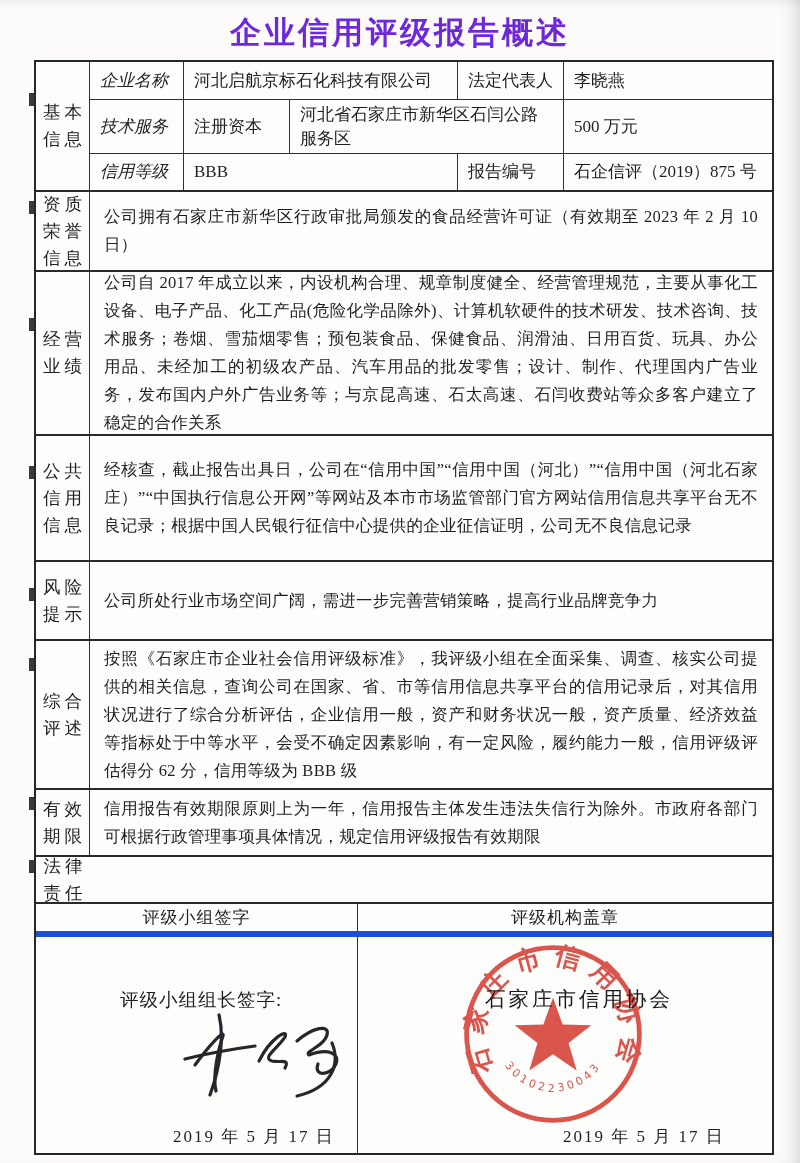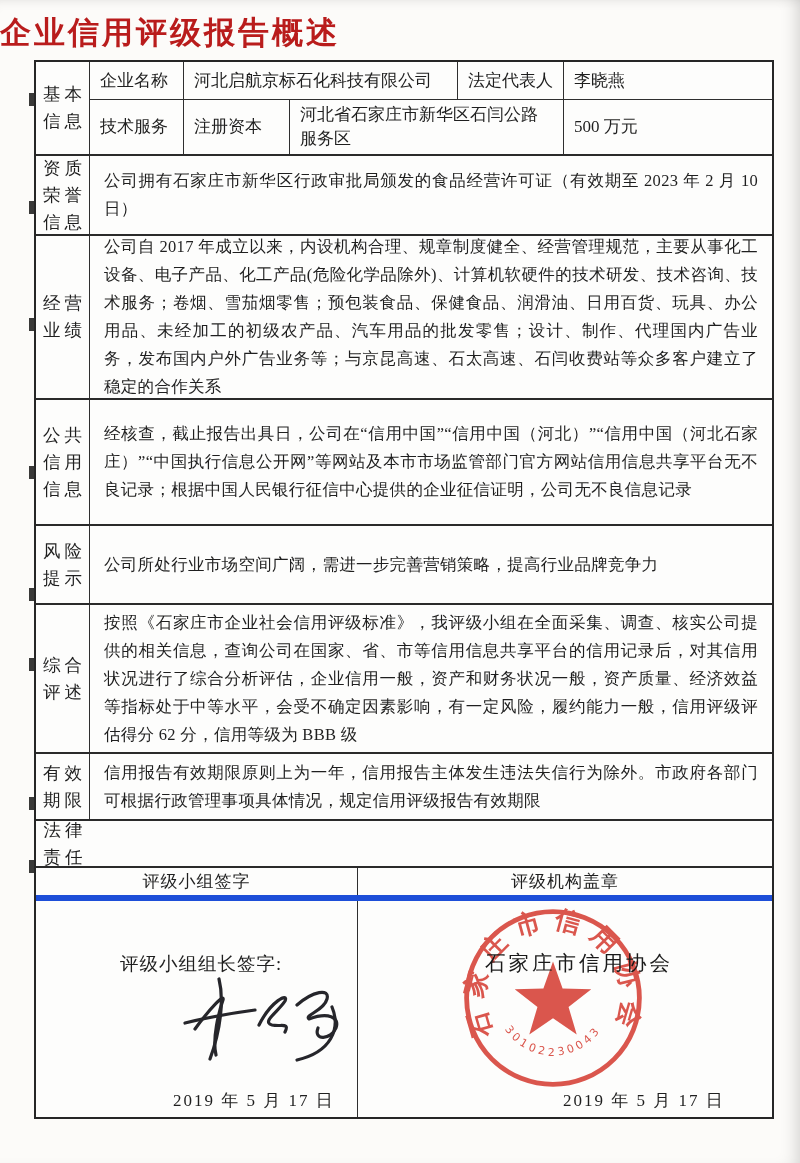--- a/index.html
+++ b/index.html
@@ -5,40 +5,40 @@
   * { margin:0; padding:0; box-sizing:border-box; }
   html,body { background:#e8e6e2; }
   body { font-family:"Liberation Serif","DejaVu Serif",serif; color:#1f1f1f; }
   .paper{
     position:relative; width:800px; height:1163px; margin:0 auto;
     background:#fcfbf9; overflow:hidden;
     box-shadow:inset -14px 0 18px -12px rgba(0,0,0,.18), inset 0 10px 14px -12px rgba(0,0,0,.12);
   }
   .title{
     position:absolute; top:12px; left:0; width:100%;
-    text-align:left; font-size:31px; font-weight:700; letter-spacing:3px; color:#b91c1c;
+    text-align:center; font-size:31px; font-weight:700; letter-spacing:3px; color:#6d28d9;
   }
   .doc-table{
     position:absolute; left:34px; top:60px; width:740px;
     border:2px solid #262626; background:#fdfdfc;
   }
   .row{ display:flex; border-bottom:2px solid #2a2a2a; }
   .row:last-child{ border-bottom:none; }
   .cell{ border-right:1px solid #2f2f2f; }
   .cell:last-child{ border-right:none; }
   .seclab{
     width:54px; display:flex; align-items:center; justify-content:center;
     text-align:center; font-size:17.5px; line-height:27px; letter-spacing:4px;
     white-space:pre-line; padding-left:4px;
   }
   .rows{ flex:1; display:flex; flex-direction:column; }
   .brow{ display:flex; border-bottom:1px solid #2f2f2f; }
   .brow:last-child{ border-bottom:none; }
   .brow .cell{ display:flex; align-items:center; padding:2px 10px; font-size:17px; line-height:24px; }
-  .c2{ width:94px; } .c3{ width:274px; } .c4{ width:106px; } .c5{ flex:1; }
+  .c2{ width:94px;font-style:italic; } .c3{ width:274px; } .c4{ width:106px; } .c5{ flex:1; }
   .rh1{ height:38px; } .rh2{ height:54px; } .rh3{ height:36px; }
   .content{
     flex:1; display:flex; align-items:center; padding:6px 14px;
     font-size:16.5px; line-height:28px; letter-spacing:.3px; text-align:justify;
   }
   .s1{height:80px} .s2{height:164px} .s3{height:126px} .s4{height:79px}
   .s5{height:149px} .s6{height:67px} .s7{height:47px}
   .sh{height:33px; border-bottom:6px solid #1d4ed8;}
   .sb{height:216px}
   .shl{ width:322px; } .shr{ flex:1; }
@@ -79,20 +79,26 @@
           <div class="cell c2">企业名称</div>
           <div class="cell c3">河北启航京标石化科技有限公司</div>
           <div class="cell c4">法定代表人</div>
           <div class="cell c5">李晓燕</div>
         </div>
         <div class="brow rh2">
           <div class="cell c2">技术服务</div>
           <div class="cell c4">注册资本</div>
           <div class="cell c3">河北省石家庄市新华区石闫公路服务区</div>
           <div class="cell c5">500 万元</div>
+        </div>
+        <div class="brow rh3">
+          <div class="cell c2">信用等级</div>
+          <div class="cell c3">BBB</div>
+          <div class="cell c4">报告编号</div>
+          <div class="cell c5">石企信评（2019）875 号</div>
         </div>
       </div>
     </div>
 
     <div class="row s1">
       <div class="cell seclab">资质
 荣誉
 信息</div>
       <div class="content">公司拥有石家庄市新华区行政审批局颁发的食品经营许可证（有效期至 2023 年 2 月 10 日）</div>
     </div>

